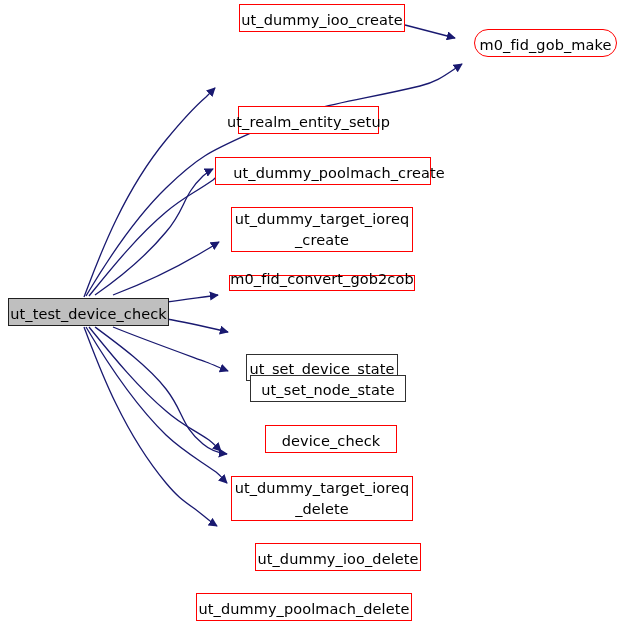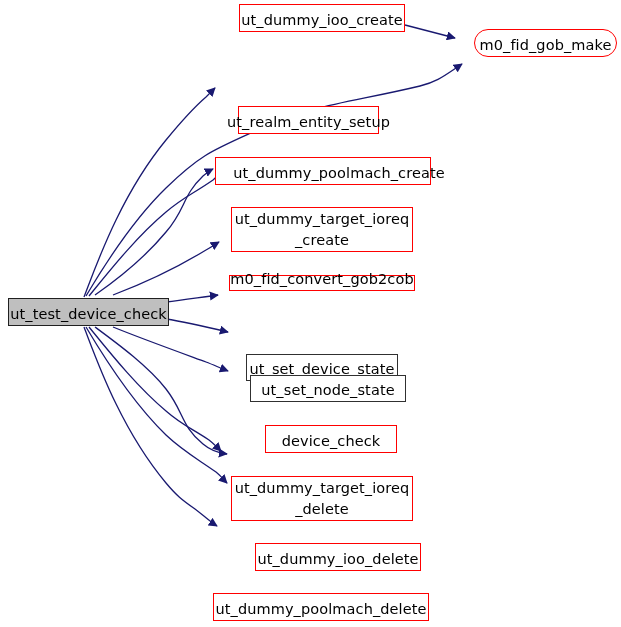--- a/index.html
+++ b/index.html
@@ -87,15 +87,15 @@
       <div class="gnode" style="left: 215px; top: 157px; width: 216px; height: 28px; padding-left: 32px;"><span class="label">ut_dummy_poolmach_create</span></div>
       <div class="gnode" style="left: 231px; top: 207px; width: 182px; height: 45px;"><span class="label">ut_dummy_target_ioreq
 _create</span></div>
       <div class="gnode" style="left: 229px; top: 275px; width: 186px; height: 16px;"><span class="label">m0_fid_convert_gob2cob</span></div>
       <div class="gnode black-border" style="left: 246px; top: 325px; width: 152px; height: 27px; margin-top: 29px;"><span class="label">ut_set_device_state</span></div>
       <div class="gnode black-border" style="left: 250px; top: 375px; width: 156px; height: 27px;"><span class="label">ut_set_node_state</span></div>
       <div class="gnode" style="left: 265px; top: 425px; width: 132px; height: 28px;"><span class="label">device_check</span></div>
       <div class="gnode" style="left: 231px; top: 476px; width: 182px; height: 45px;"><span class="label">ut_dummy_target_ioreq
 _delete</span></div>
       <div class="gnode" style="left: 239px; top: 543px; width: 166px; height: 28px; margin-left: 16px;"><span class="label">ut_dummy_ioo_delete</span></div>
-      <div class="gnode" style="left: 213px; top: 593px; width: 216px; height: 28px;"><span class="label">ut_dummy_poolmach_delete</span></div>
+      <div class="gnode" style="left: 196px; top: 593px; width: 216px; height: 28px;"><span class="label">ut_dummy_poolmach_delete</span></div>
     </div>
 </div>
 
 </body></html>

